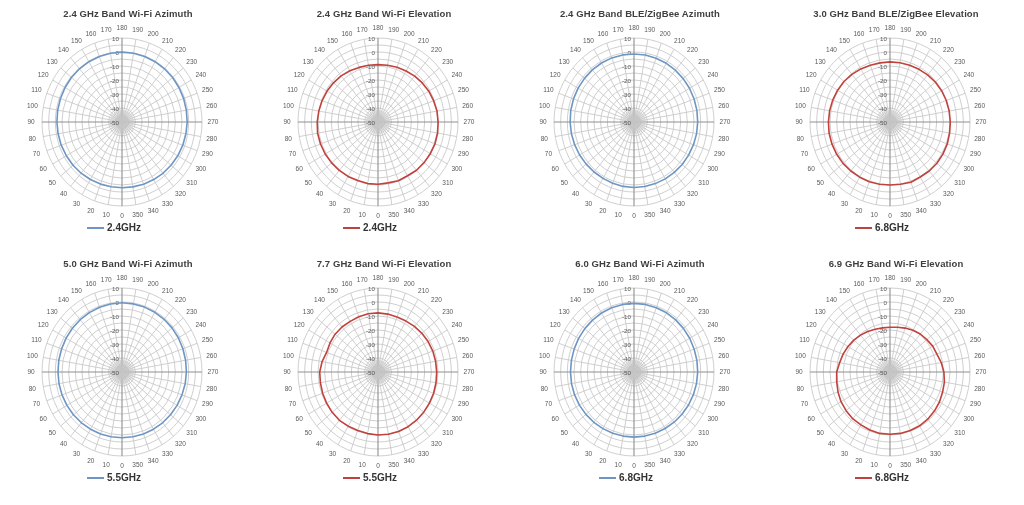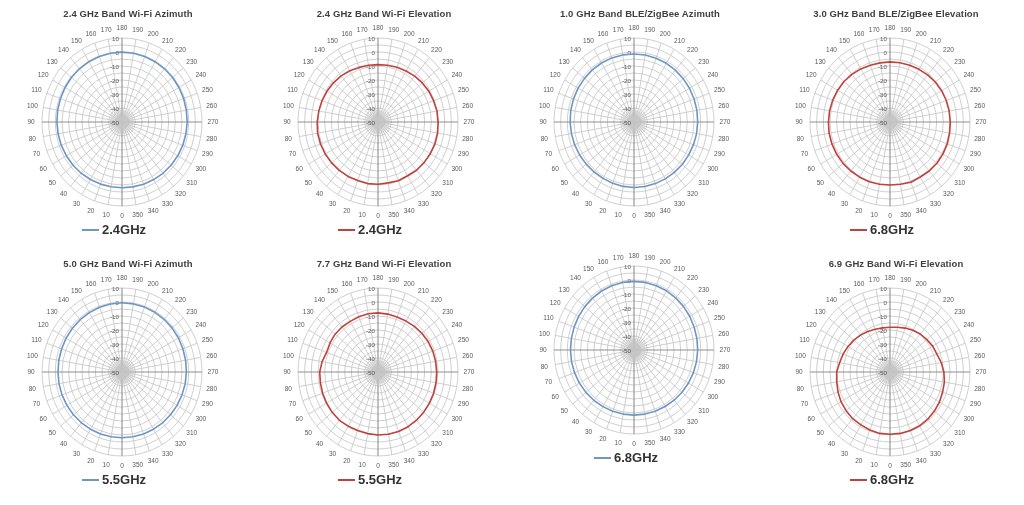--- a/index.html
+++ b/index.html
@@ -17,21 +17,21 @@
     text-align:center;
     font-size:9.5px; font-weight:bold; color:#3f3f3f;
     letter-spacing:0.1px;
   }
   .chart-svg { display:block; }
   .legend {
     width:256px; display:flex; align-items:center; justify-content:center;
     margin-top:-6px; margin-left:-14px;
   }
   .legend-line { display:inline-block; width:17px; height:2px; margin-right:3px; }
-  .legend-label { font-size:13px; color:#333333; font-weight:bold; }
+  .legend-label { font-size:10px; color:#333333; font-weight:bold; }
   svg text { font-family:"Liberation Sans", sans-serif; }
 </style>
 </head>
 <body>
 
 <div class="board">
 
   <div class="cell">
     <div class="chart-title">2.4 GHz Band Wi-Fi Azimuth</div>
     <svg class="chart-svg" width="256" height="206" viewBox="0 0 256 206">
@@ -234,21 +234,21 @@
         <text x="119" y="102.6" text-anchor="end" font-size="6.2" fill="#595959">-50</text>
         <path d="M122.0 162.2L111.7 161.6L101.8 158.4L92.1 154.4L83.3 148.4L75.6 140.9L69.2 132.0L64.5 122.0L61.6 111.2L61.2 100.0L62.8 89.0L66.1 78.6L71.1 69.1L77.5 60.8L85.1 53.9L93.9 48.8L103.1 45.4L112.5 43.3L122.0 42.6L131.5 43.2L141.0 45.3L150.1 49.0L158.7 54.1L166.3 60.9L172.8 69.2L177.6 78.7L181.0 89.1L182.1 100.0L181.6 111.0L179.0 121.8L174.3 131.7L168.1 140.6L160.5 148.2L151.5 153.7L142.3 158.7L132.2 160.9Z" fill="none" stroke="#c1413c" stroke-width="1.6" stroke-linejoin="round"></path>
       </svg>
     <div class="legend">
       <span class="legend-line" style="background: rgb(193, 65, 60);"></span>
       <span class="legend-label">2.4GHz</span>
     </div>
   </div>
 
   <div class="cell">
-    <div class="chart-title">1.0 GHz Band BLE/ZigBee Azimuth</div>
+    <div class="chart-title">2.4 GHz Band BLE/ZigBee Azimuth</div>
     <svg class="chart-svg" width="256" height="206" viewBox="0 0 256 206">
         <ellipse cx="122" cy="100" rx="6.666666666666666" ry="7" fill="none" stroke="#c9c9c9" stroke-width="0.9"></ellipse>
         <ellipse cx="122" cy="100" rx="13.333333333333332" ry="14" fill="none" stroke="#c9c9c9" stroke-width="0.9"></ellipse>
         <ellipse cx="122" cy="100" rx="20" ry="21" fill="none" stroke="#c9c9c9" stroke-width="0.9"></ellipse>
         <ellipse cx="122" cy="100" rx="26.666666666666664" ry="28" fill="none" stroke="#c9c9c9" stroke-width="0.9"></ellipse>
         <ellipse cx="122" cy="100" rx="33.333333333333336" ry="35" fill="none" stroke="#c9c9c9" stroke-width="0.9"></ellipse>
         <ellipse cx="122" cy="100" rx="40" ry="42" fill="none" stroke="#c9c9c9" stroke-width="0.9"></ellipse>
         <ellipse cx="122" cy="100" rx="46.66666666666667" ry="49" fill="none" stroke="#c9c9c9" stroke-width="0.9"></ellipse>
         <ellipse cx="122" cy="100" rx="53.33333333333333" ry="56" fill="none" stroke="#c9c9c9" stroke-width="0.9"></ellipse>
         <ellipse cx="122" cy="100" rx="60" ry="63" fill="none" stroke="#c9c9c9" stroke-width="0.9"></ellipse>
@@ -646,20 +646,21 @@
         <text x="119" y="102.6" text-anchor="end" font-size="6.2" fill="#595959">-50</text>
         <path d="M122.0 163.0L111.7 161.6L101.8 158.4L92.2 154.2L83.4 148.3L76.2 140.3L70.6 131.1L66.6 121.2L64.4 110.7L63.7 100.0L66.1 89.6L70.6 80.4L74.0 70.9L79.1 62.2L86.0 55.0L94.2 49.4L102.8 44.7L112.2 41.8L122.0 40.9L131.7 42.1L141.0 45.1L150.0 49.1L158.4 54.4L165.9 61.3L172.1 69.6L176.8 79.1L179.6 89.3L180.7 100.0L180.0 110.7L177.6 121.3L173.4 131.1L167.7 140.2L160.5 148.2L152.1 154.7L142.6 159.5L132.4 162.2Z" fill="none" stroke="#c1413c" stroke-width="1.6" stroke-linejoin="round"></path>
       </svg>
     <div class="legend">
       <span class="legend-line" style="background: rgb(193, 65, 60);"></span>
       <span class="legend-label">5.5GHz</span>
     </div>
   </div>
 
   <div class="cell">
+    <div class="chart-title">6.0 GHz Band Wi-Fi Azimuth</div>
     <svg class="chart-svg" width="256" height="206" viewBox="0 0 256 206">
         <ellipse cx="122" cy="100" rx="6.666666666666666" ry="7" fill="none" stroke="#c9c9c9" stroke-width="0.9"></ellipse>
         <ellipse cx="122" cy="100" rx="13.333333333333332" ry="14" fill="none" stroke="#c9c9c9" stroke-width="0.9"></ellipse>
         <ellipse cx="122" cy="100" rx="20" ry="21" fill="none" stroke="#c9c9c9" stroke-width="0.9"></ellipse>
         <ellipse cx="122" cy="100" rx="26.666666666666664" ry="28" fill="none" stroke="#c9c9c9" stroke-width="0.9"></ellipse>
         <ellipse cx="122" cy="100" rx="33.333333333333336" ry="35" fill="none" stroke="#c9c9c9" stroke-width="0.9"></ellipse>
         <ellipse cx="122" cy="100" rx="40" ry="42" fill="none" stroke="#c9c9c9" stroke-width="0.9"></ellipse>
         <ellipse cx="122" cy="100" rx="46.66666666666667" ry="49" fill="none" stroke="#c9c9c9" stroke-width="0.9"></ellipse>
         <ellipse cx="122" cy="100" rx="53.33333333333333" ry="56" fill="none" stroke="#c9c9c9" stroke-width="0.9"></ellipse>
         <ellipse cx="122" cy="100" rx="60" ry="63" fill="none" stroke="#c9c9c9" stroke-width="0.9"></ellipse>

